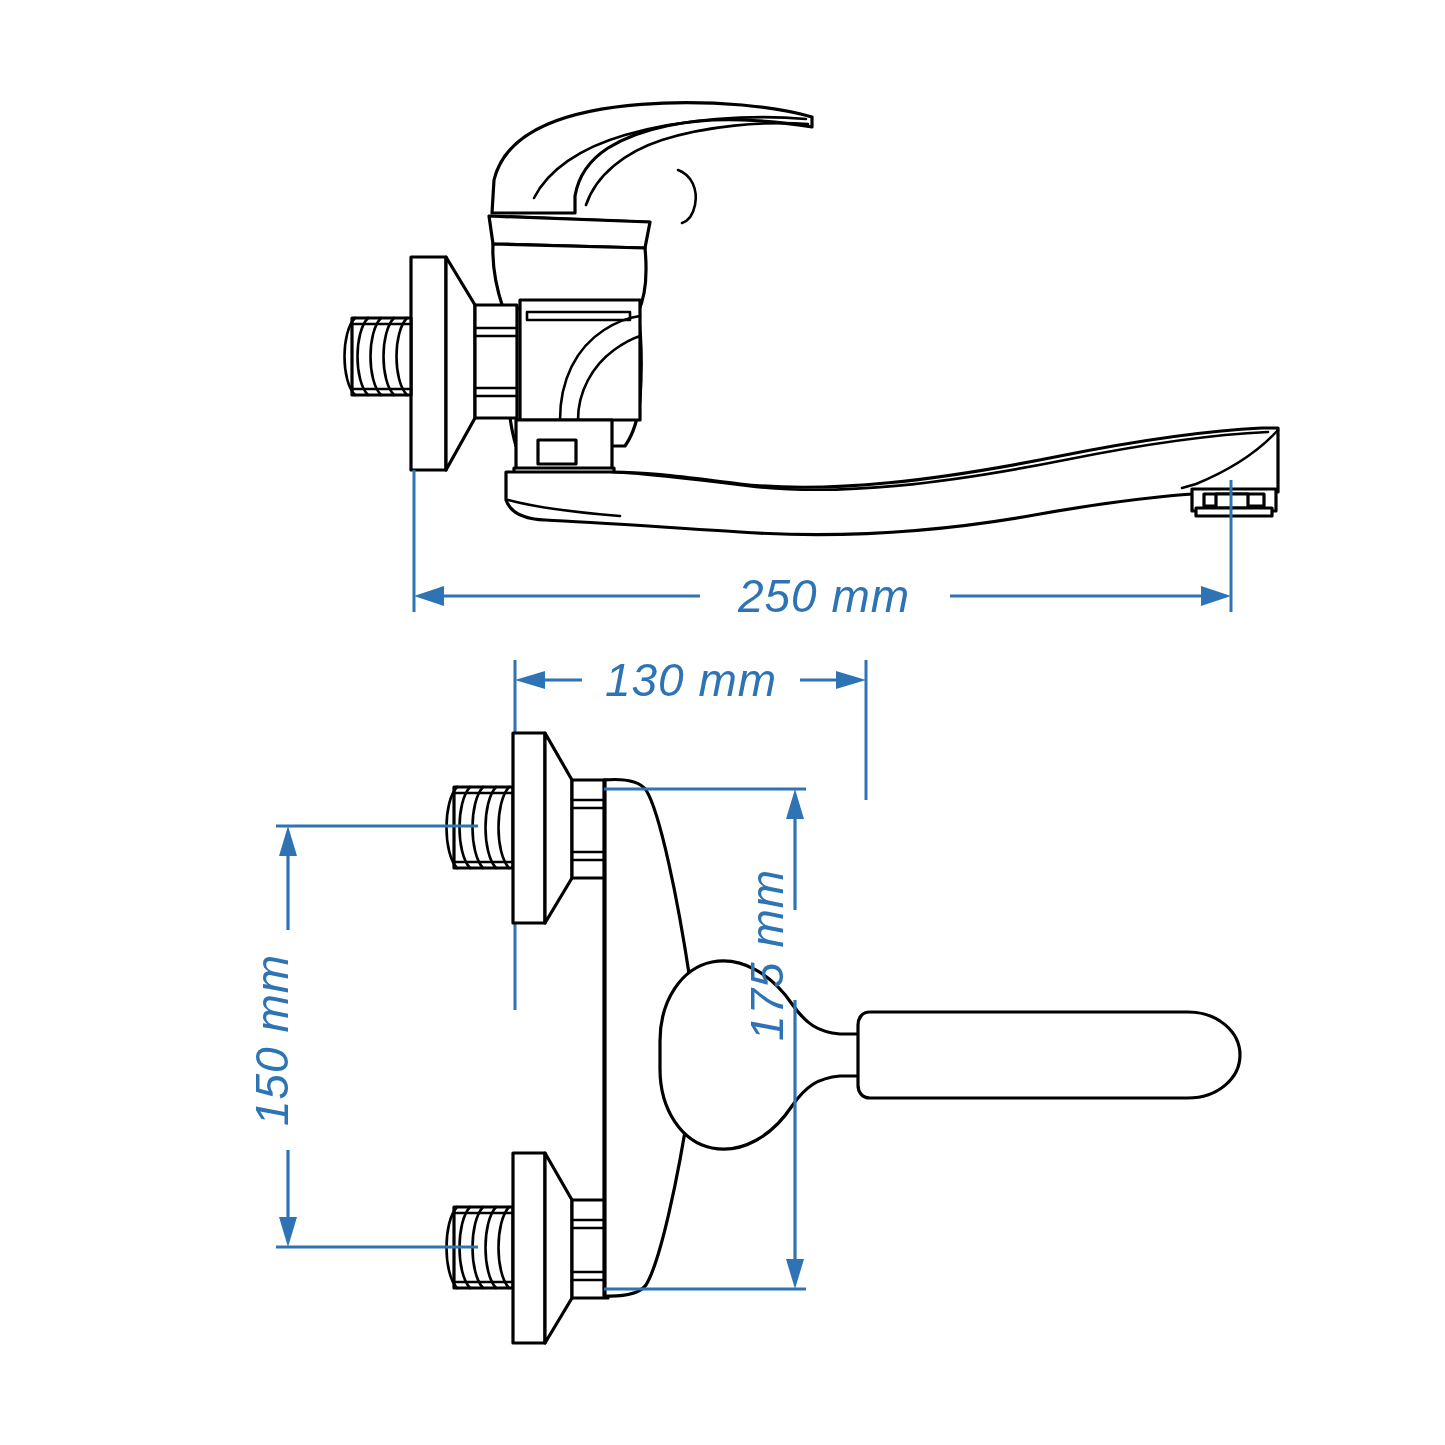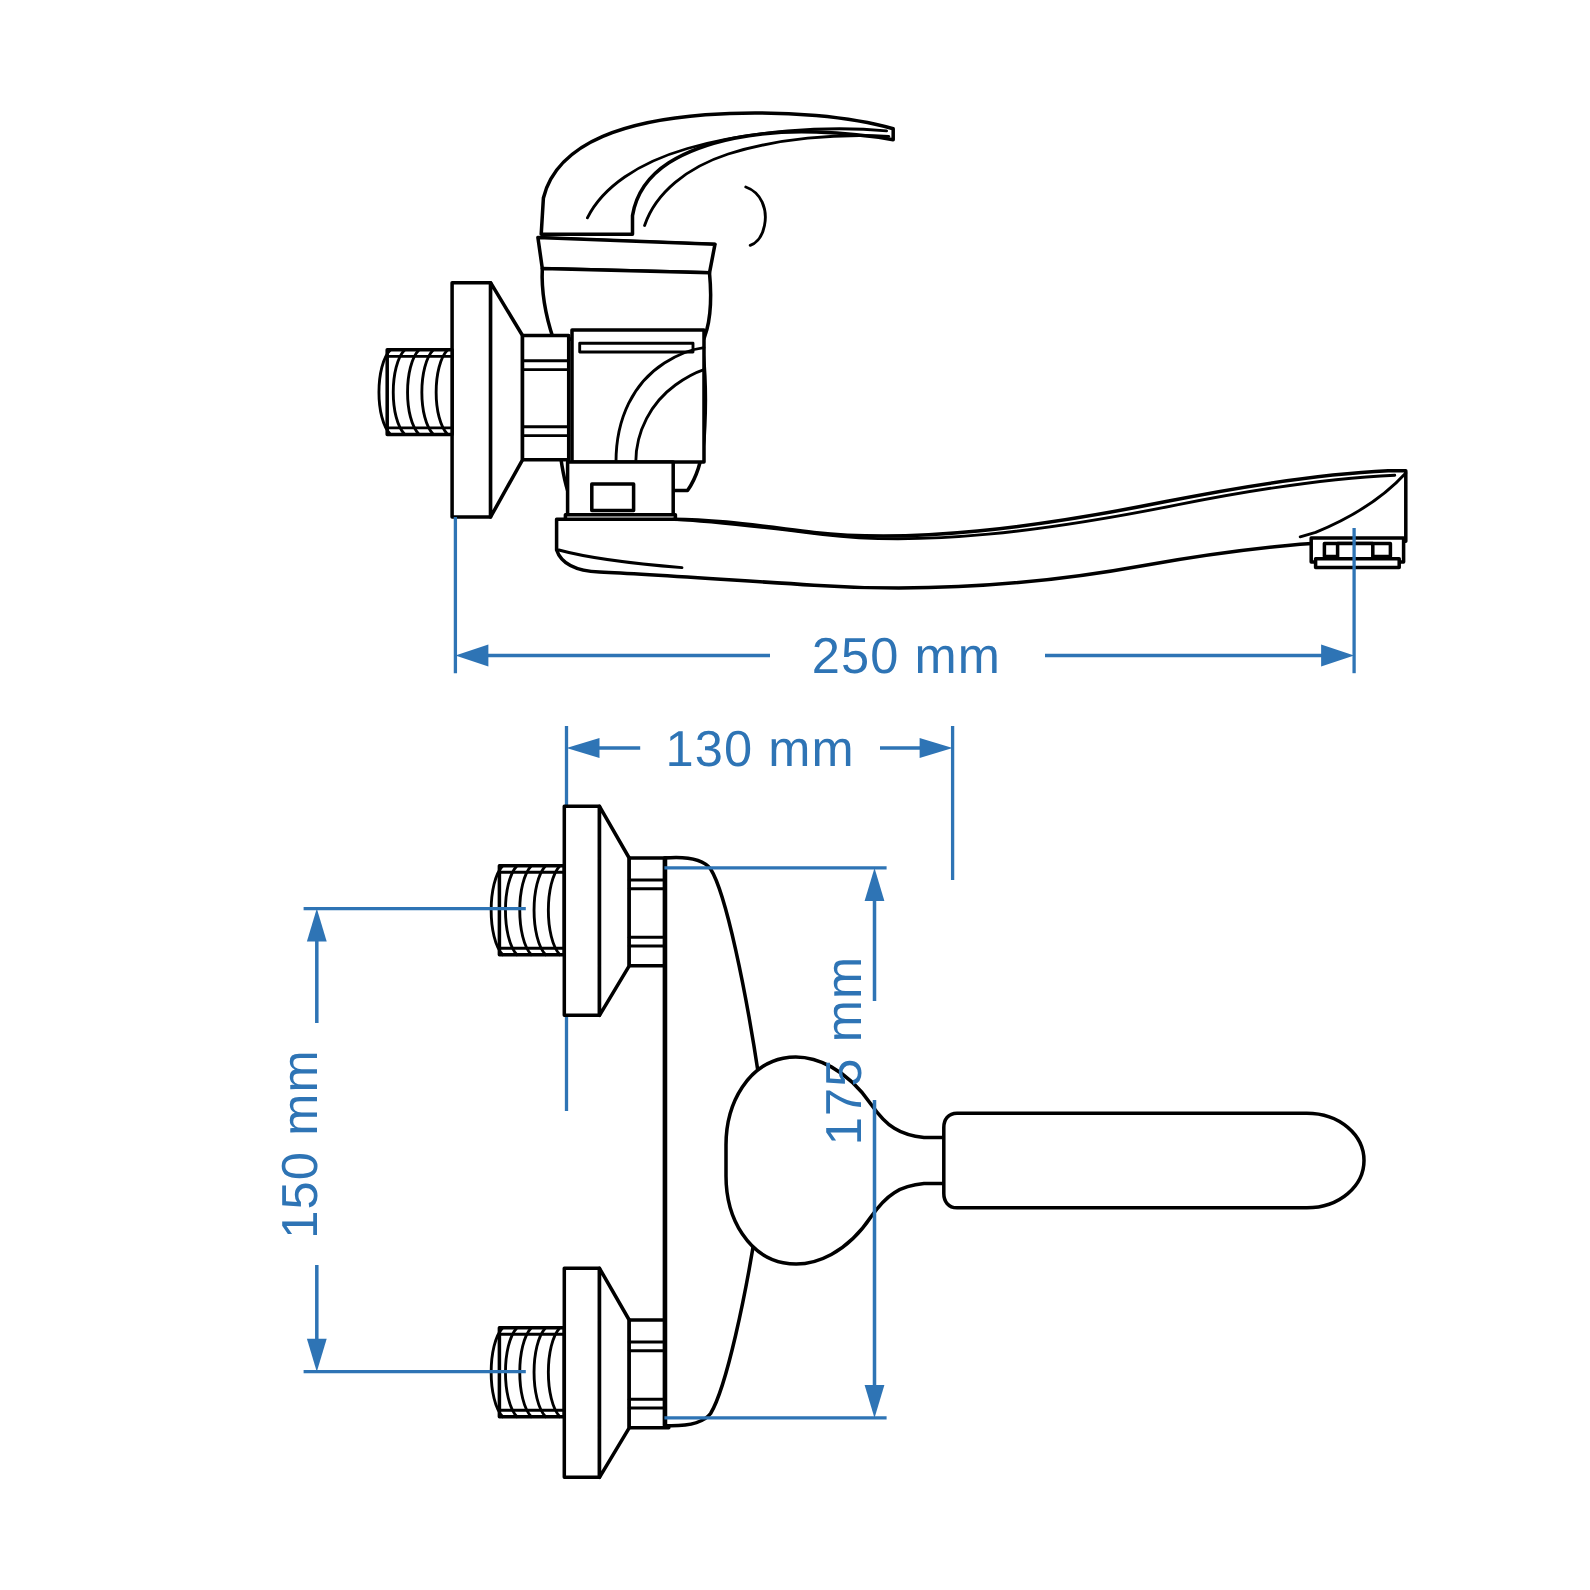--- a/index.html
+++ b/index.html
@@ -12,20 +12,21 @@
     width: 1445px;
     height: 1445px;
     font-family: "Liberation Sans", sans-serif;
     overflow: hidden;
   }
   #drawing-root {
     position: relative;
     width: 1445px;
     height: 1180px;
     background: #ffffff;
+    font-style: italic;
   }
   svg.drawing-canvas {
     display: block;
     width: 1445px;
     height: 1445px;
   }
   .outline {
     fill: #ffffff;
     stroke: #000000;
     stroke-width: 3.2;

